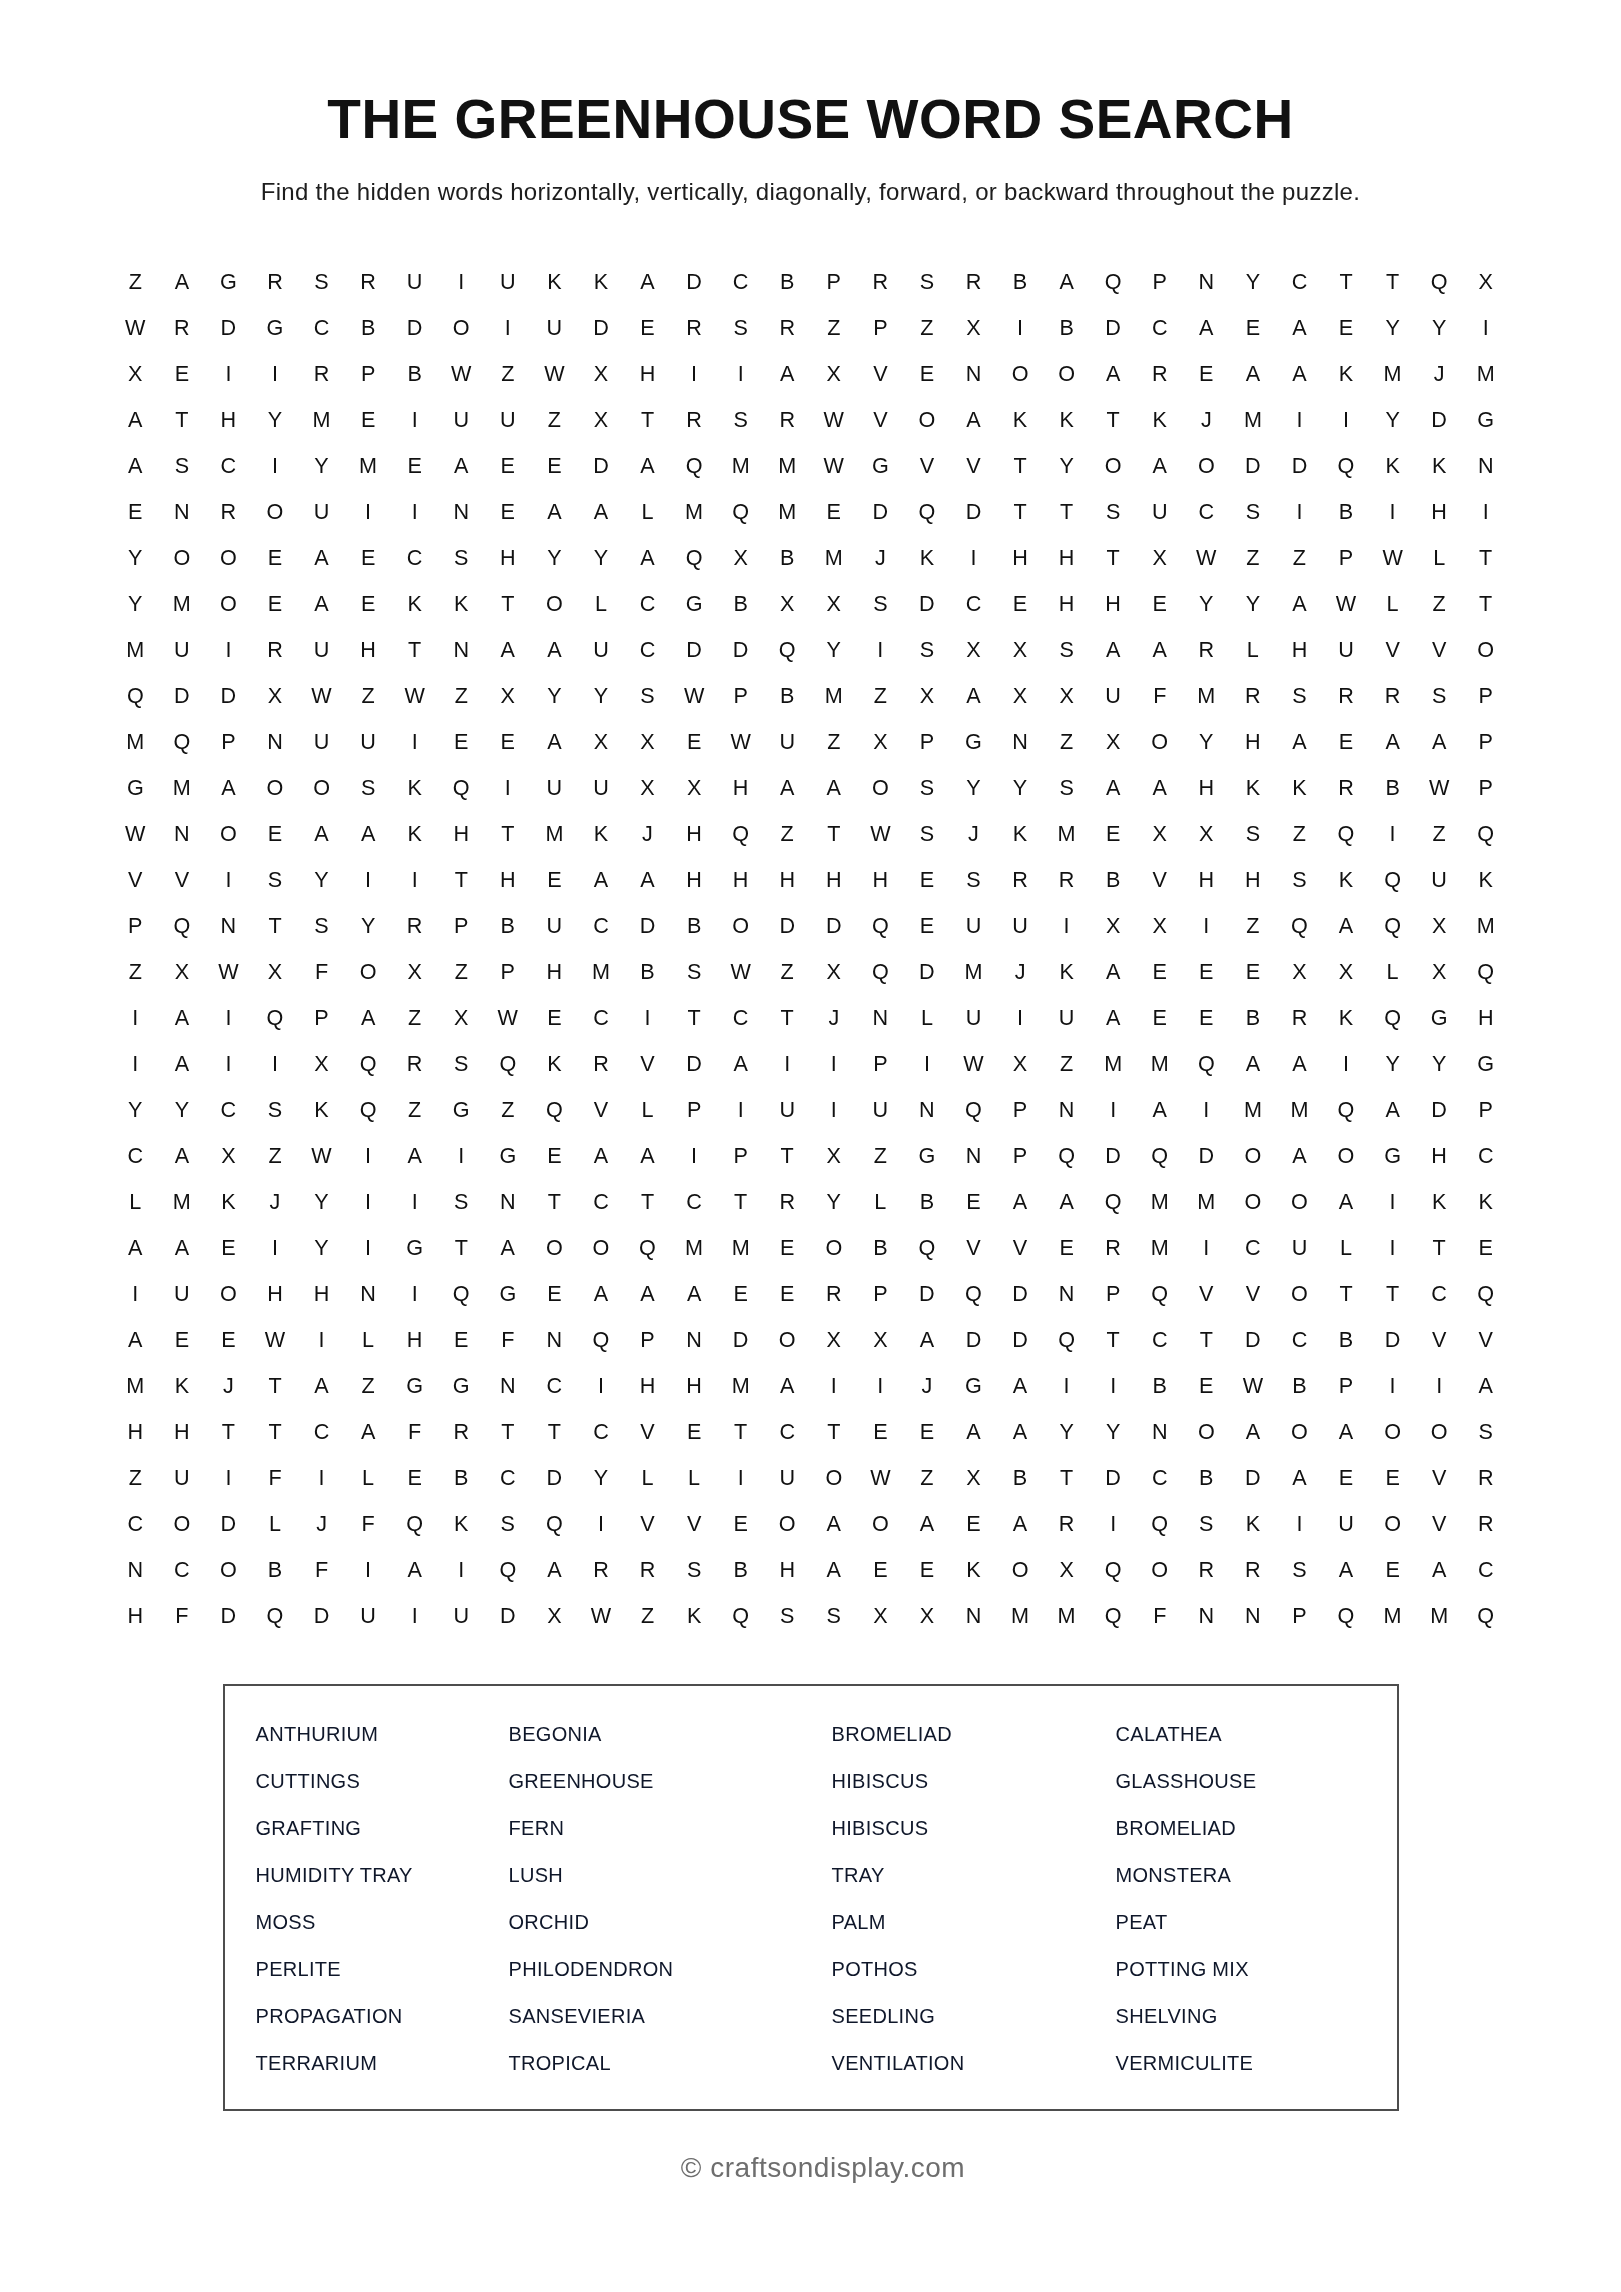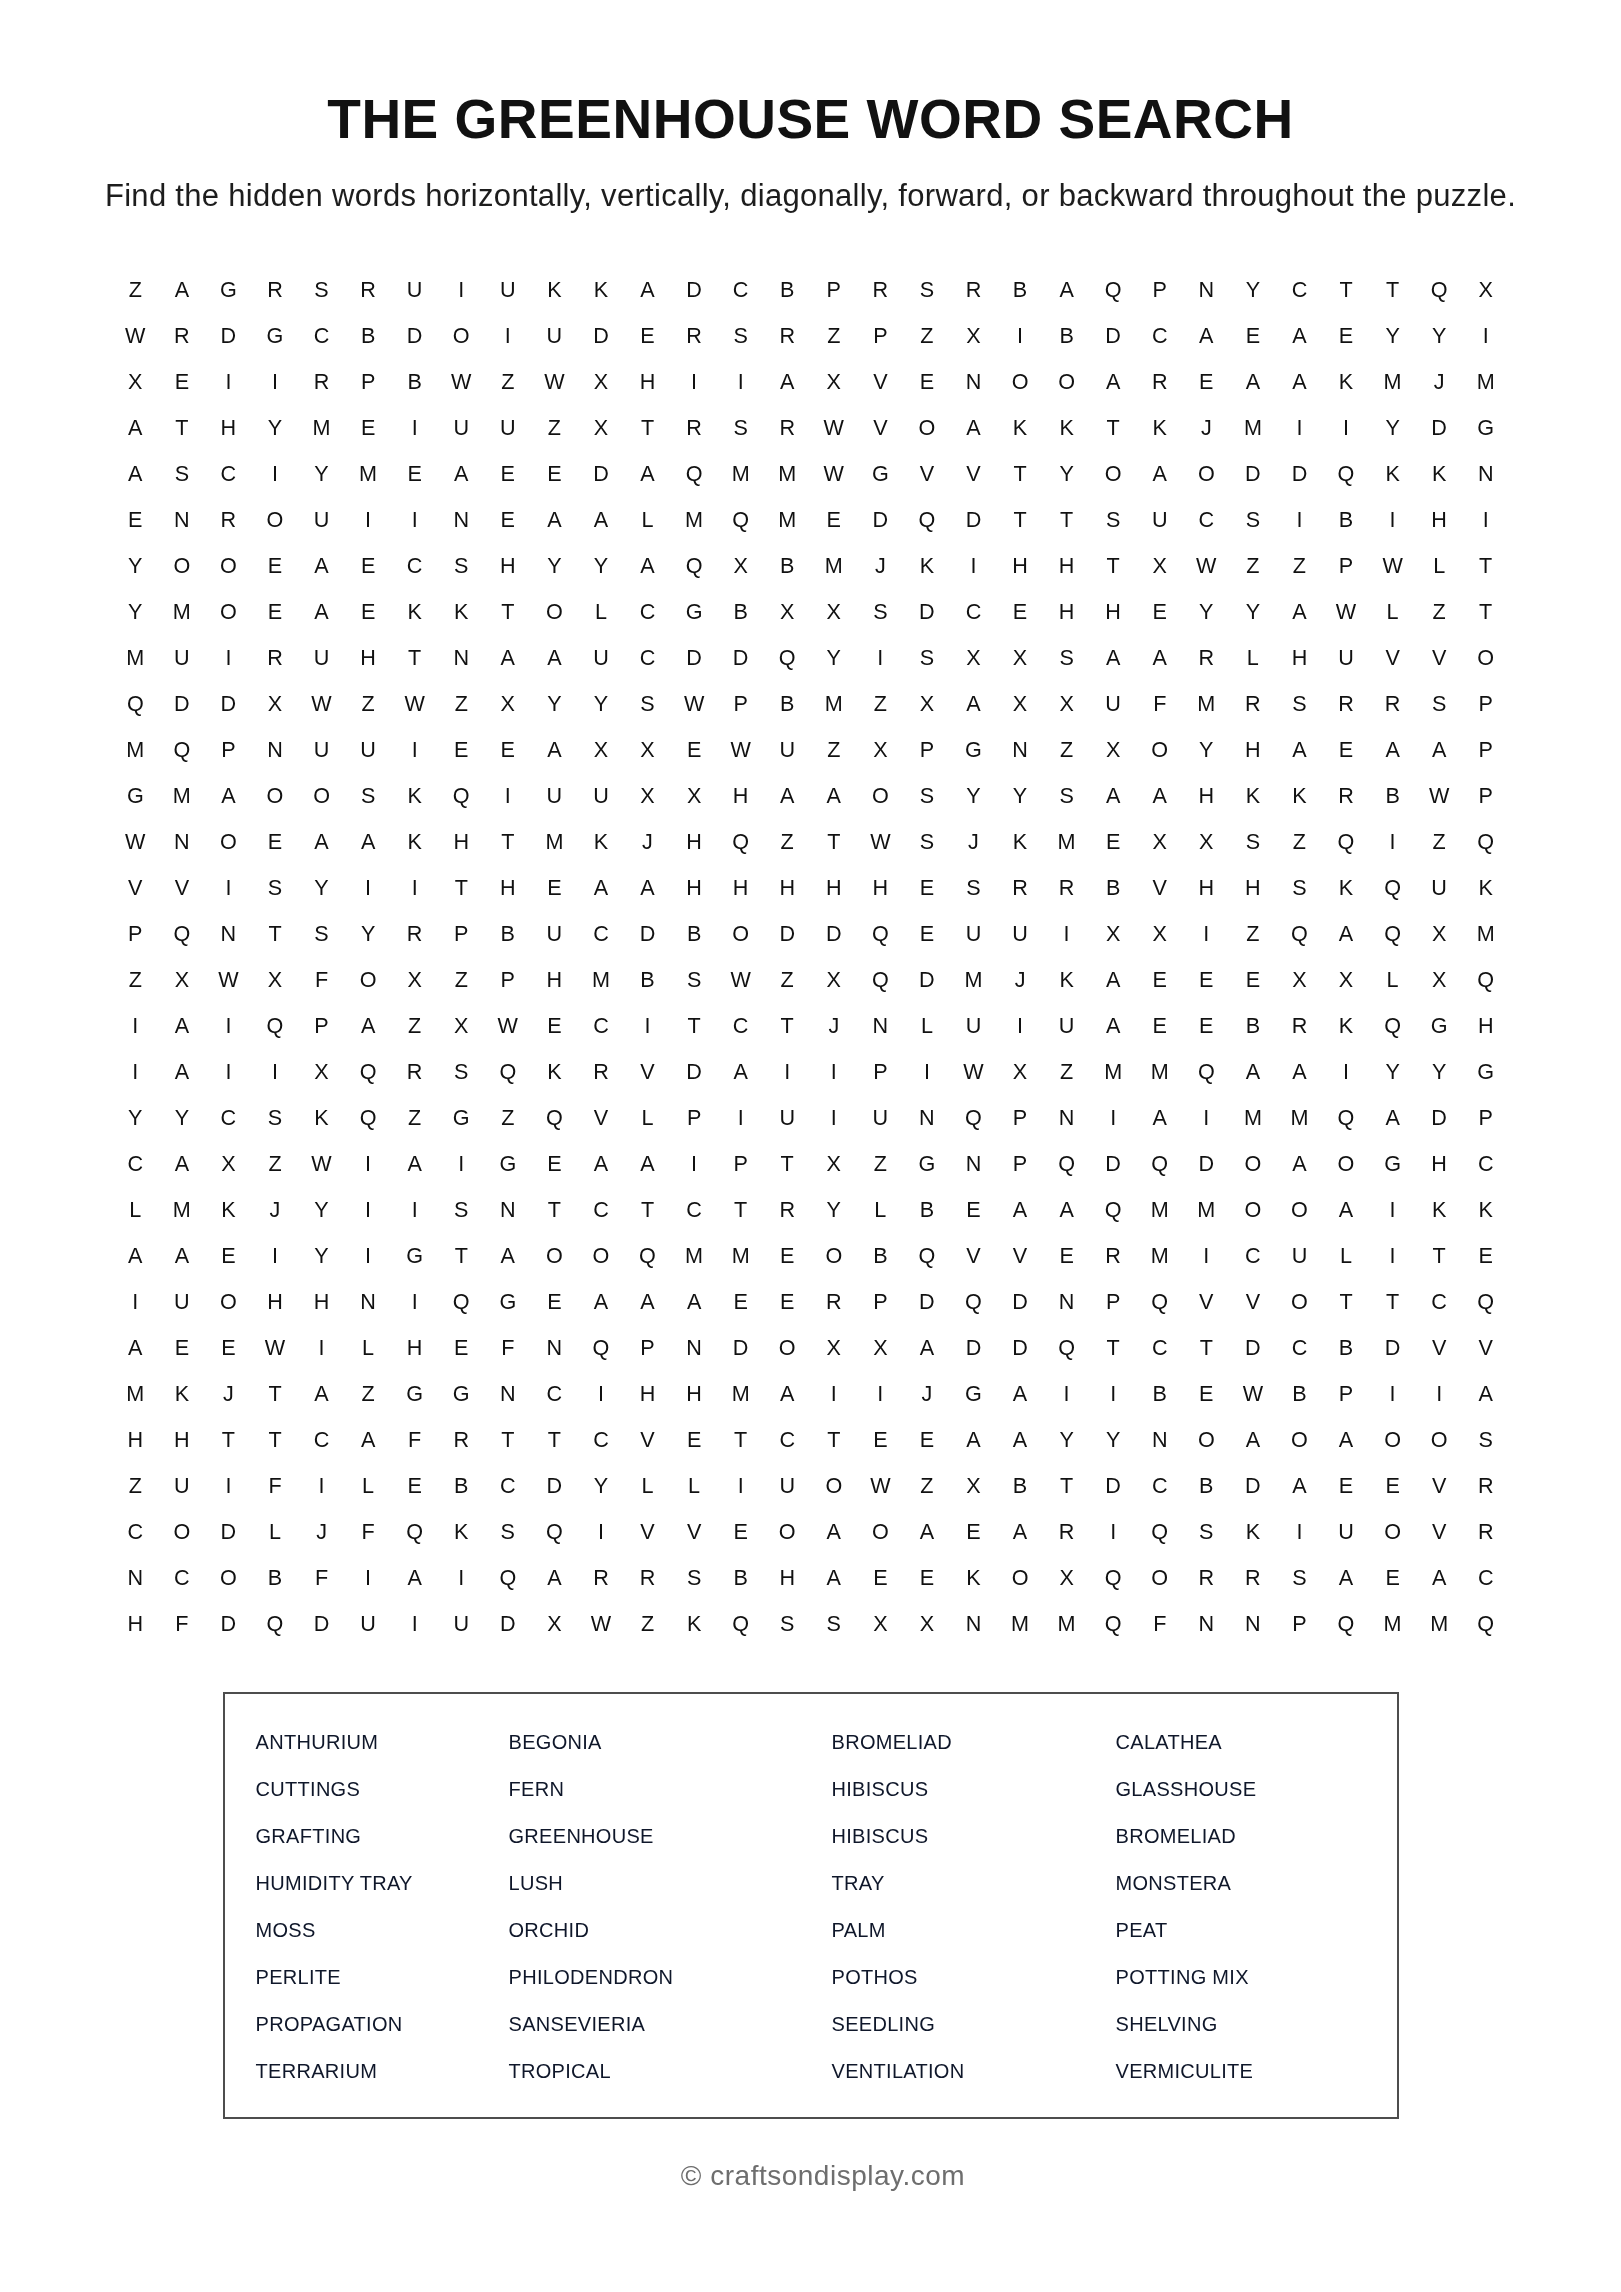--- a/index.html
+++ b/index.html
@@ -21,21 +21,21 @@
     margin:0;padding-top:86px;
     text-align:center;
     font-size:55px;font-weight:bold;
     letter-spacing:0.5px;
     color:#111;
     line-height:1.2;
   }
   .instructions{
     margin:25.5px 0 0 0;
     text-align:center;
-    font-size:31px;
+    font-size:24px;
     color:#1d1d1d;
     letter-spacing:0.3px;
   }
   .letter-grid{
     width:1397px;
     margin:53px auto 0 auto;
     display:grid;
     grid-template-columns:repeat(30,1fr);
   }
   .cell{
@@ -984,22 +984,22 @@
         <div class="word">CUTTINGS</div>
         <div class="word">GRAFTING</div>
         <div class="word">HUMIDITY TRAY</div>
         <div class="word">MOSS</div>
         <div class="word">PERLITE</div>
         <div class="word">PROPAGATION</div>
         <div class="word">TERRARIUM</div>
       </div>
       <div class="word-col">
         <div class="word">BEGONIA</div>
+        <div class="word">GREENHOUSE</div>
         <div class="word">FERN</div>
-        <div class="word">GREENHOUSE</div>
         <div class="word">LUSH</div>
         <div class="word">ORCHID</div>
         <div class="word">PHILODENDRON</div>
         <div class="word">SANSEVIERIA</div>
         <div class="word">TROPICAL</div>
       </div>
       <div class="word-col">
         <div class="word">BROMELIAD</div>
         <div class="word">HIBISCUS</div>
         <div class="word">HIBISCUS</div>

